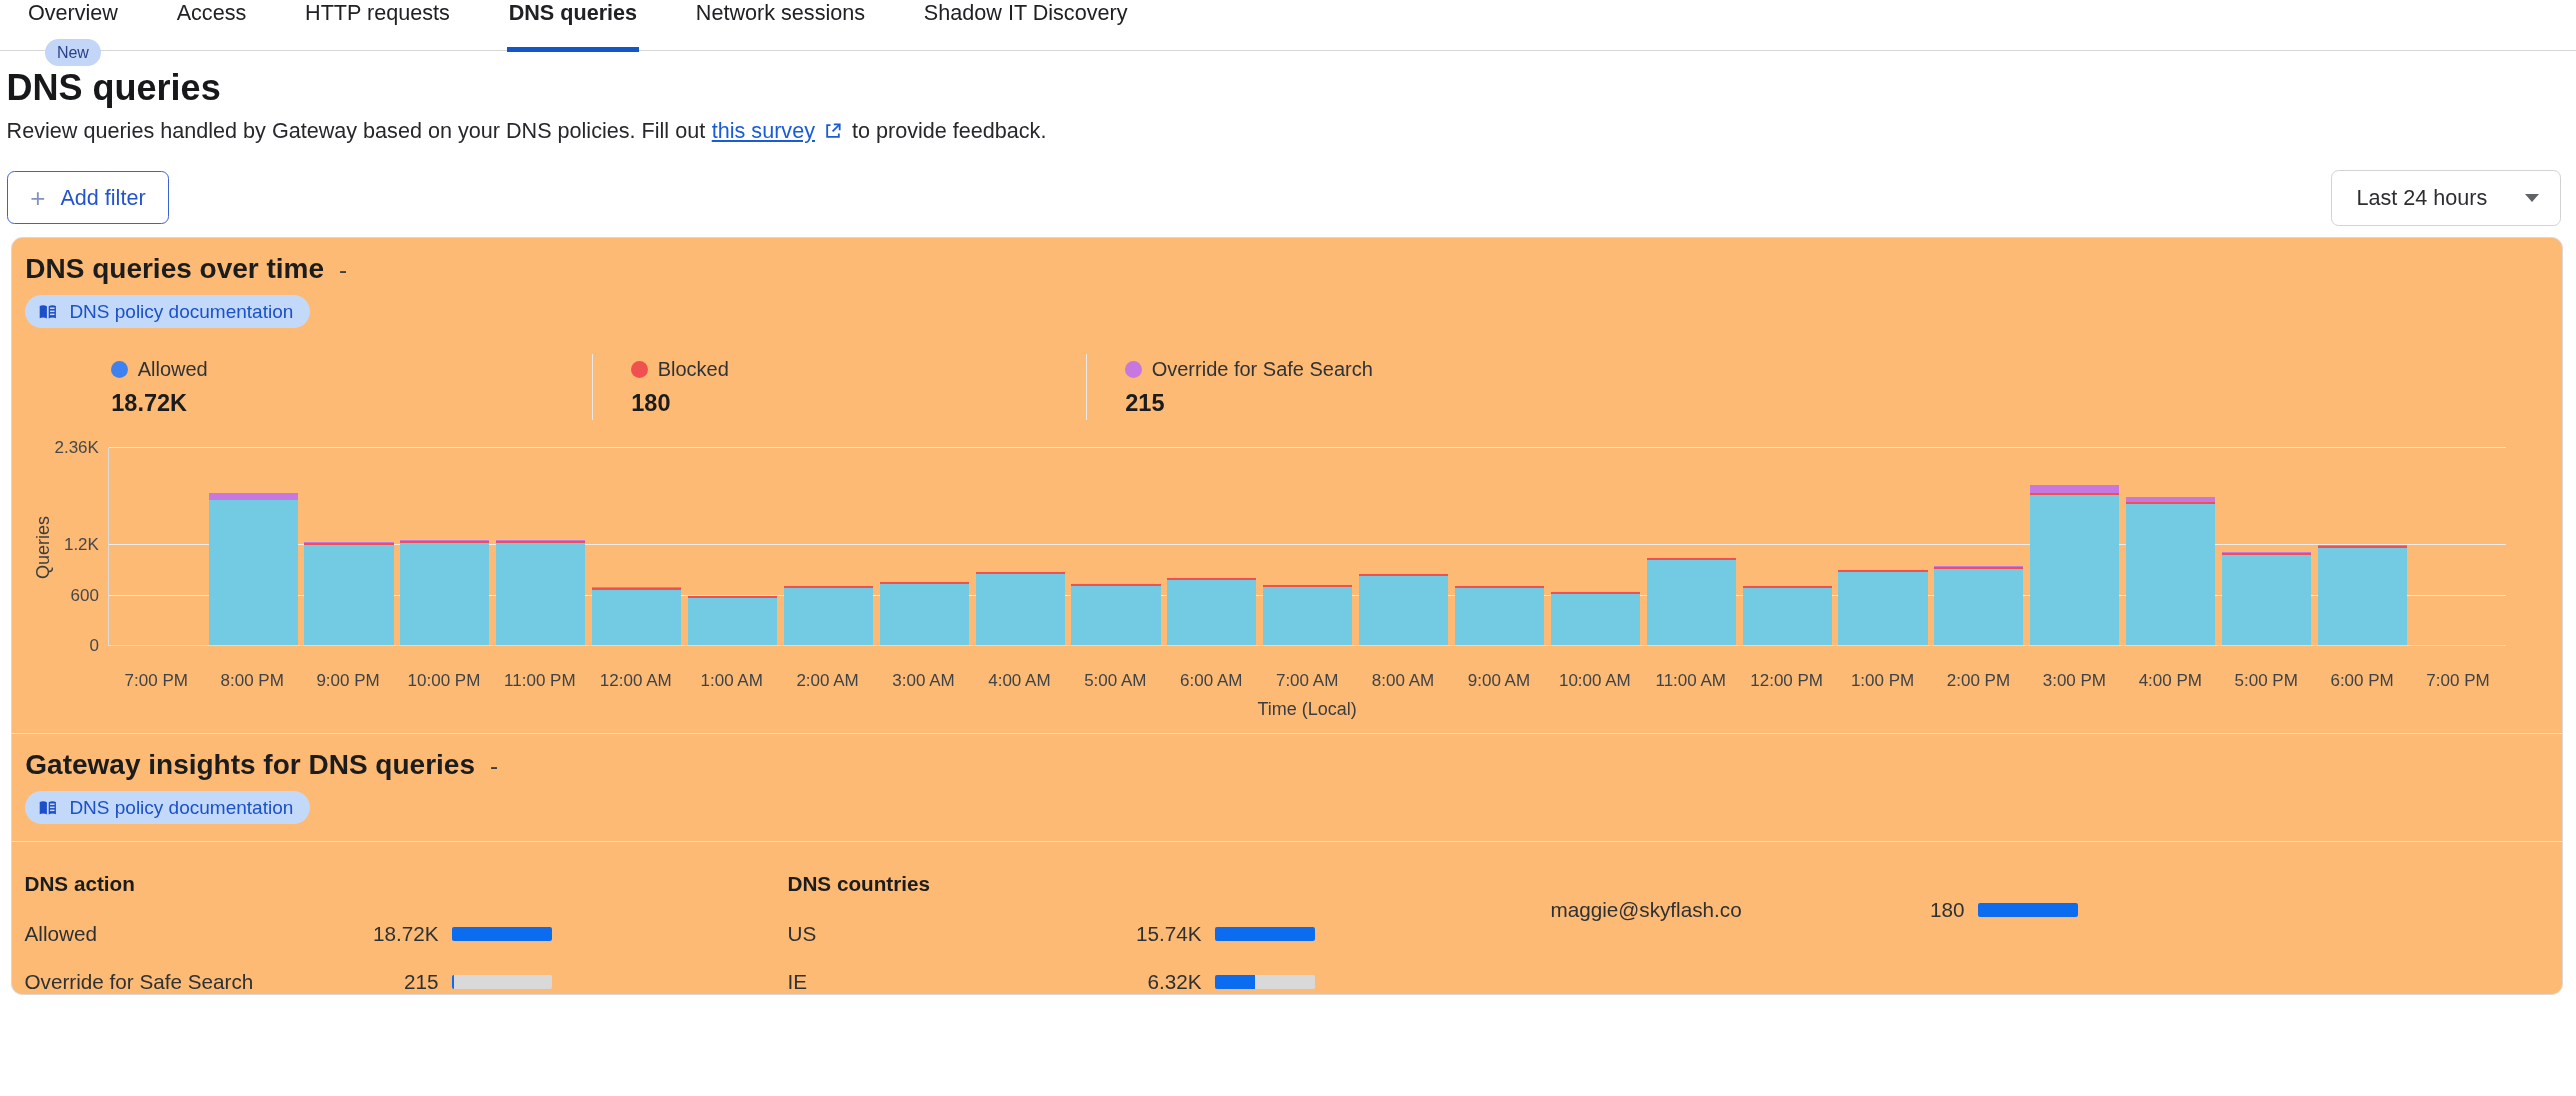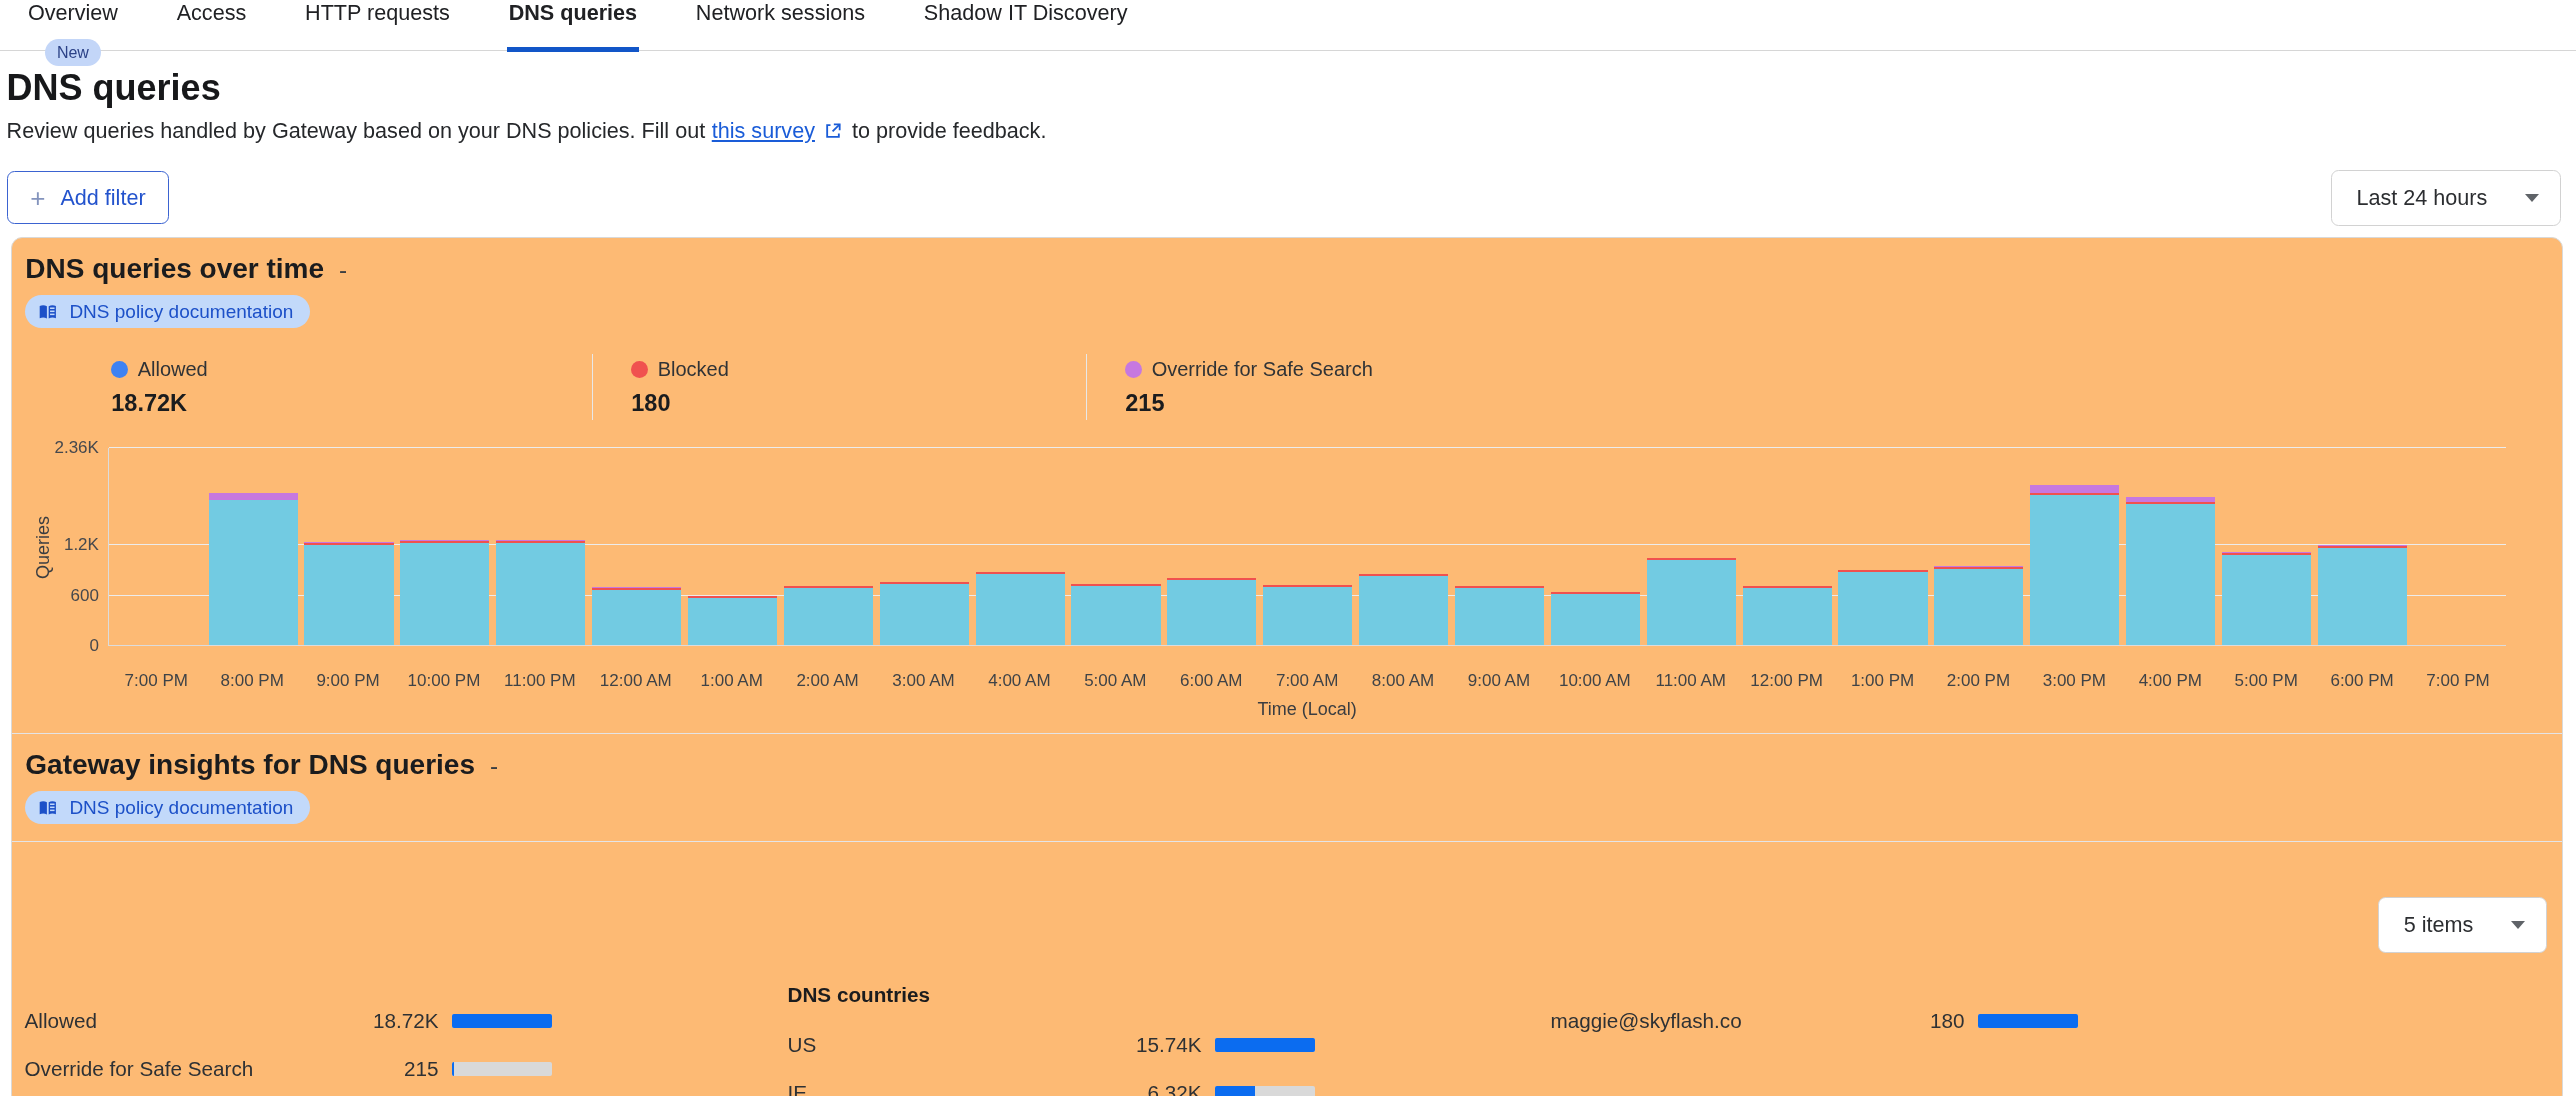--- a/index.html
+++ b/index.html
@@ -395,29 +395,24 @@
         <rect x="14.5" y="7.2" width="5" height="1.7" fill="#c2d9fa"></rect>
           <rect x="14.5" y="10.6" width="5" height="1.7" fill="#c2d9fa"></rect>
           <rect x="14.5" y="14" width="5" height="1.7" fill="#c2d9fa"></rect>
       </svg>
       <span>DNS policy documentation</span>
     </div>
   </div>
 
   <div class="divider"></div>
 
-  <div class="items-row">
-    <div class="select">
-      <span>5 items</span>
-      <span class="caret"></span>
-    </div>
-  </div>
 
   <div class="tables" id="tables">
       <div class="mini-table">
+        <h4>DNS action</h4>
         <div class="mrow">
           <span class="lbl">Allowed</span>
           <span class="val">18.72K</span>
           <span class="track" style="background: rgb(217, 217, 217);">
             <span class="fill" style="width: 100%; background: rgb(11, 108, 240);"></span>
           </span>
         </div>
         <div class="mrow">
           <span class="lbl">Override for Safe Search</span>
           <span class="val">215</span>

